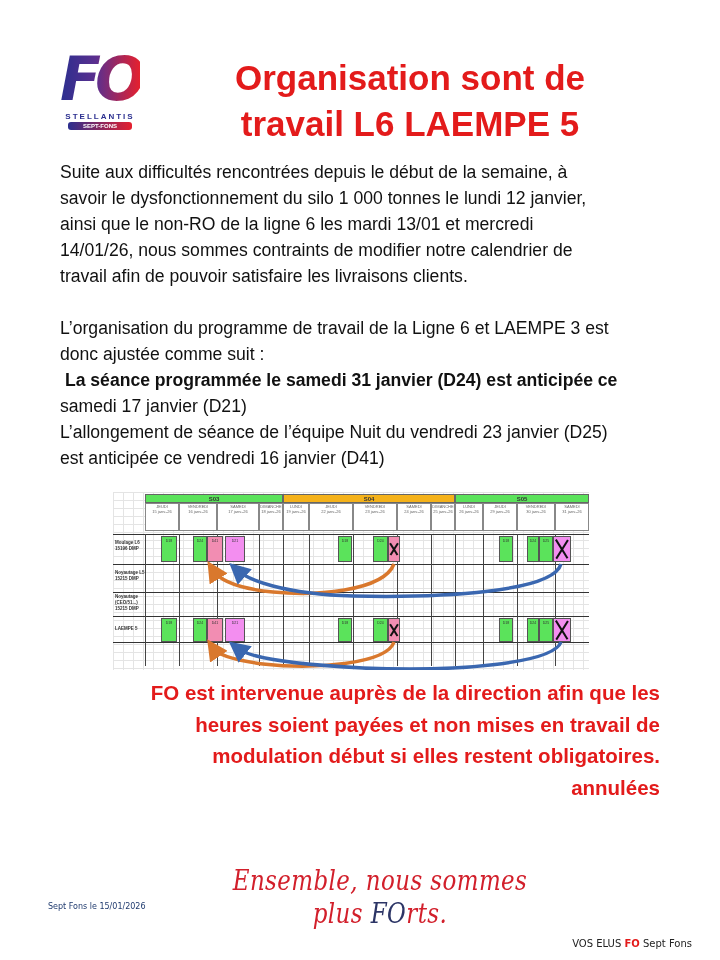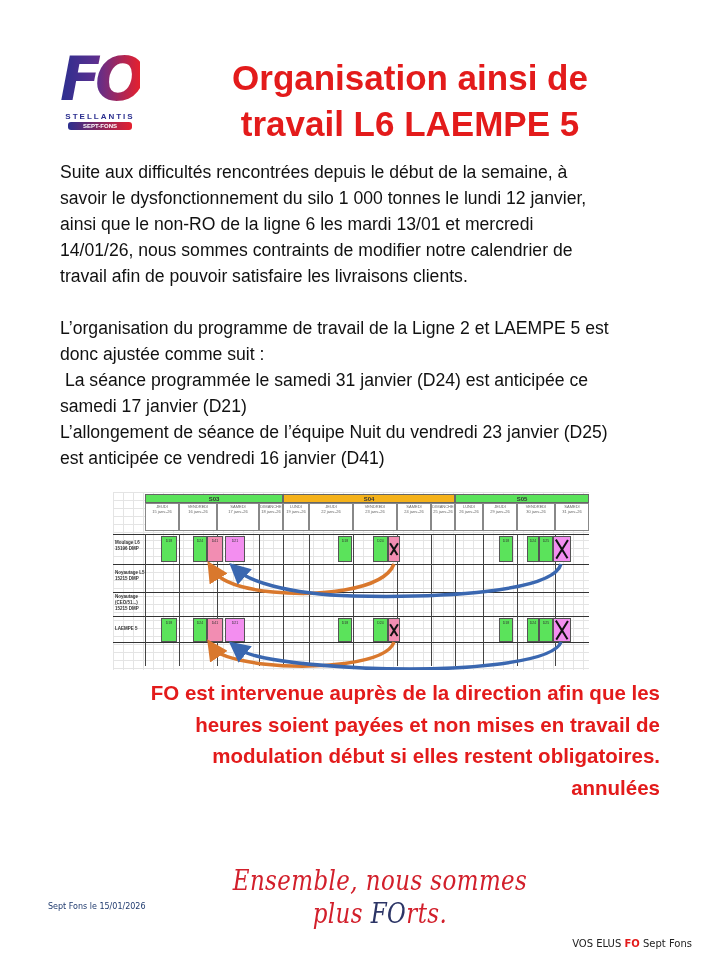--- a/index.html
+++ b/index.html
@@ -48,36 +48,36 @@
 </head>
 <body>
 
 <div class="logo">
   <div class="fo">FO</div>
   <div class="stellantis">STELLANTIS</div>
   <div class="septfons">SEPT-FONS</div>
 </div>
 
 <div class="title">
-  <div>Organisation ainsi de</div>
+  <div>Organisation sont de</div>
   <div>travail L6 LAEMPE 5</div>
 </div>
 
 <div class="para p1">
   <p>Suite aux difficultés rencontrées depuis le début de la semaine, à</p>
   <p>savoir le dysfonctionnement du silo 1 000 tonnes le lundi 12 janvier,</p>
   <p>ainsi que le non-RO de la ligne 6 les mardi 13/01 et mercredi</p>
   <p>14/01/26, nous sommes contraints de modifier notre calendrier de</p>
   <p>travail afin de pouvoir satisfaire les livraisons clients.</p>
 </div>
 
 <div class="para p2">
-  <p>L’organisation du programme de travail de la Ligne 2 et LAEMPE 5 est</p>
+  <p>L’organisation du programme de travail de la Ligne 6 et LAEMPE 3 est</p>
   <p>donc ajustée comme suit :</p>
-  <p style="white-space:pre;"> La séance programmée le samedi 31 janvier (D24) est anticipée ce</p>
+  <p style="white-space:pre;font-weight:bold;"> La séance programmée le samedi 31 janvier (D24) est anticipée ce</p>
   <p>samedi 17 janvier (D21)</p>
   <p>L’allongement de séance de l’équipe Nuit du vendredi 23 janvier (D25)</p>
   <p>est anticipée ce vendredi 16 janvier (D41)</p>
 </div>
 
 <div class="schedule">
   <div class="grid-bg"></div>
 
   <div class="week" style="left:32px;width:138px;background:#5be35b;">S03</div>
   <div class="week" style="left:170px;width:172px;background:#f5b21a;">S04</div>

